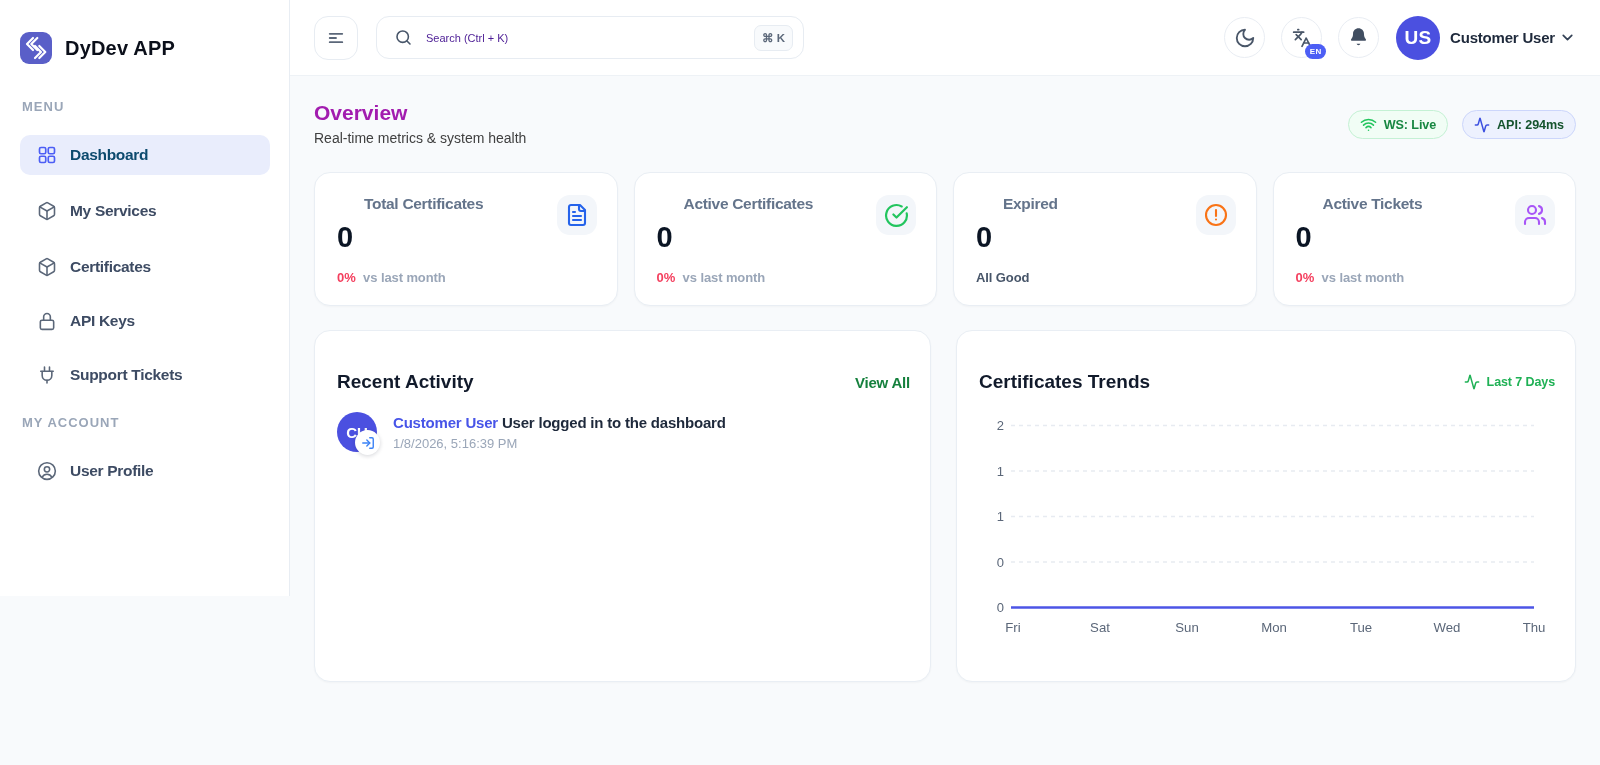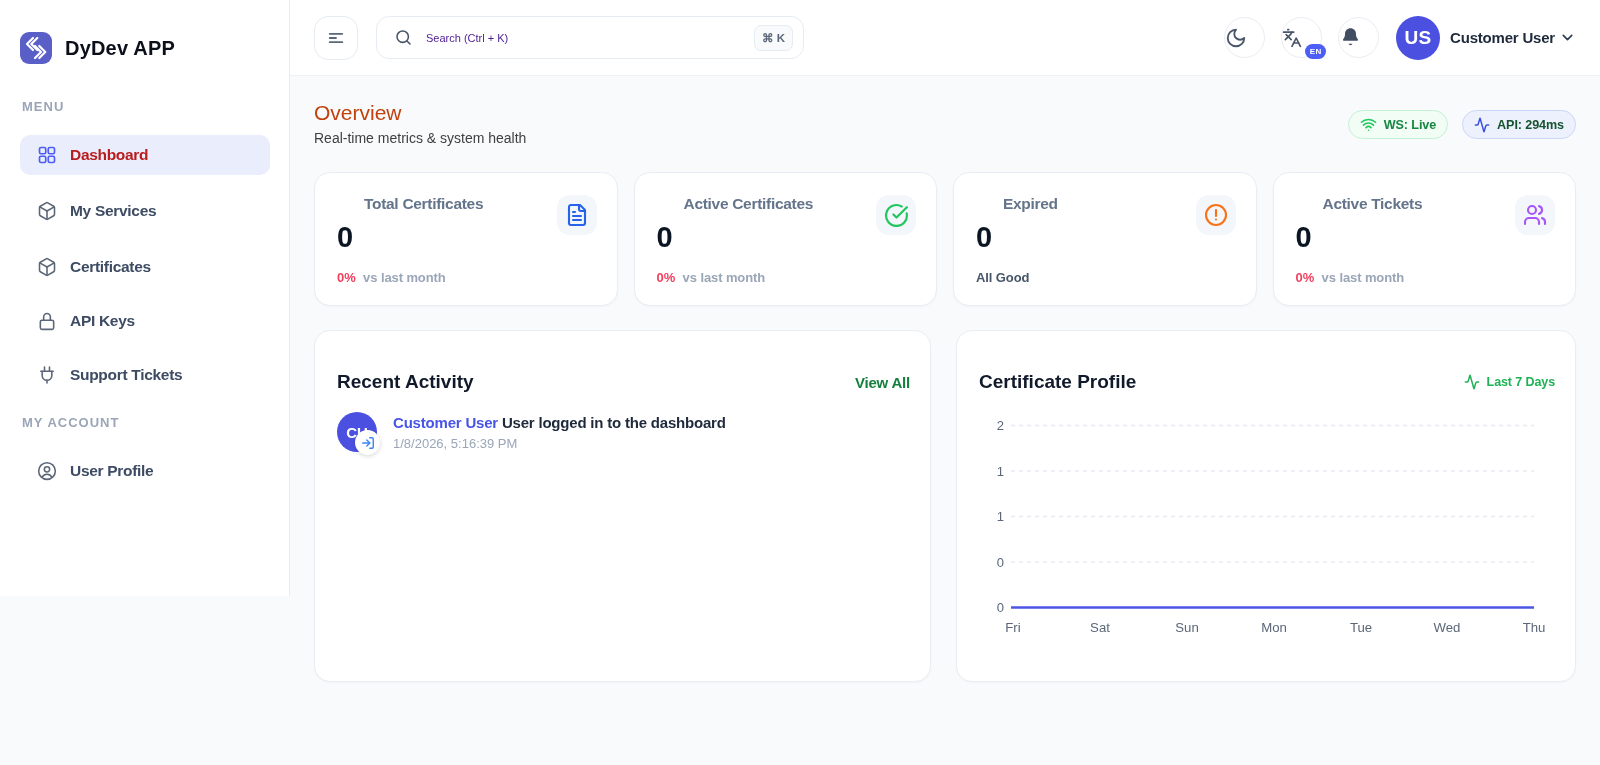--- a/index.html
+++ b/index.html
@@ -9,41 +9,41 @@
 
   
   .sidebar { width:290px; min-width:290px; height:596px; background:#fff; border-right:1px solid #e8edf3; }
   .brand { display:flex; align-items:center; gap:13px; margin:32px 0 0 20px; }
   .logo { width:32px; height:32px; border-radius:9px; background:#5a5fc8; display:flex; align-items:center; justify-content:center; }
   .brand-name { font-size:20px; font-weight:800; color:#0b0f1a; letter-spacing:.2px; }
   .side-label { margin:35px 0 0 22px; font-size:13px; font-weight:700; letter-spacing:1px; color:#9aa6b8; }
   .nav { margin:21px 20px 0; }
   .nav-item { width:250px; height:40px; border-radius:10px; display:flex; align-items:center; gap:13px; padding-left:17px; margin-bottom:16px; color:#3d4b63; font-size:15.5px; font-weight:600; letter-spacing:-0.3px; }
   .nav-item svg { stroke:#5b6779; }
-  .nav-item.active { background:#e9edfc; color:#b91c1c; }
+  .nav-item.active { background:#e9edfc; color:#0c4a6e; }
   .nav-item.active svg { stroke:#4c5ef5; }
 
   
   .main { flex:1; display:flex; flex-direction:column; }
   .topbar { height:76px; background:#fff; border-bottom:1px solid #eef2f6; display:flex; align-items:center; padding:0 24px; }
   .burger { width:44px; height:44px; border:1px solid #e7ecf2; border-radius:14px; background:#fff; display:flex; align-items:center; justify-content:center; }
   .search { margin-left:18px; width:428px; height:43px; border:1px solid #e7ecf2; border-radius:13px; background:#fff; display:flex; align-items:center; padding:0 10px 0 17px; }
   .search .ph { margin-left:13px; font-size:11px; color:#4c1d95; flex:1; }
   .kbd { height:26px; padding:0 7px; display:flex; align-items:center; border:1px solid #e7ecf2; background:#f8fafc; border-radius:7px; font-size:11.5px; color:#5b6779; font-weight:600; }
   .top-right { margin-left:auto; display:flex; align-items:center; }
-  .icbtn { width:41px; height:41px; border-radius:50%; border:1px solid #e9edf3; background:#fff; display:flex; align-items:center; justify-content:flex-start; margin-left:16px; position:relative; }
+  .icbtn { width:41px; height:41px; border-radius:50%; border:1px solid #e9edf3; background:#fff; display:flex; align-items:center; justify-content:center; margin-left:16px; position:relative; }
   .en-badge { position:absolute; right:-5px; bottom:-2px; background:#4c5ef5; color:#fff; font-size:8px; font-weight:700; padding:3px 4.5px; border-radius:8px; letter-spacing:.3px; }
   .avatar { width:44px; height:44px; border-radius:50%; background:#4b50e0; color:#fff; font-size:19px; font-weight:800; display:flex; align-items:center; justify-content:center; margin-left:17px; letter-spacing:.3px; }
   .uname { margin-left:10px; font-size:15px; font-weight:700; color:#1e293b; letter-spacing:-0.2px; }
   .chev { margin-left:4px; }
 
   
   .content { padding:23px 24px 0; }
   .page-head { margin-top:2px; display:flex; justify-content:space-between; align-items:flex-start; }
-  .page-title { font-size:21px; font-weight:400; color:#c2410c; }
+  .page-title { font-size:21px; font-weight:700; color:#a21caf; }
   .page-sub { margin-top:5px; font-size:14px; color:#404040; }
   .pills { display:flex; gap:14px; margin-top:9px; }
   .pill { height:29px; display:flex; align-items:center; gap:7px; padding:0 11px; border-radius:15px; font-size:12.6px; font-weight:700; letter-spacing:-0.1px; }
   .pill.ws { background:#f1fdf5; border:1px solid #c4f1d4; color:#178741; }
   .pill.api { background:#edf1fe; border:1px solid #ccd6fb; color:#14532d; }
 
   
   .stats { margin-top:26px; display:grid; grid-template-columns:repeat(4,1fr); gap:16px; }
   .card { background:#fff; border:1px solid #e9eef4; border-radius:16px; box-shadow:0 1px 2px rgba(15,23,42,.03); }
   .stat { height:134px; position:relative; padding:22px 22px 0; }
@@ -287,21 +287,21 @@
             </div>
             <div class="act-text">
               <div class="act-line"><span class="who">Customer User</span> User logged in to the dashboard</div>
               <div class="act-time">1/8/2026, 5:16:39 PM</div>
             </div>
           </div>
         </div>
 
         <div class="card panel">
           <div class="panel-head">
-            <div class="panel-title">Certificate Profile</div>
+            <div class="panel-title">Certificates Trends</div>
             <div class="last7">
               <svg width="16" height="16" viewBox="0 0 24 24" fill="none" stroke="#1fb155" stroke-width="2.2" stroke-linecap="round" stroke-linejoin="round">
                 <path d="M22 12h-2.48a2 2 0 0 0-1.93 1.46l-2.35 8.36a.25.25 0 0 1-.48 0L9.24 2.18a.25.25 0 0 0-.48 0l-2.35 8.36A2 2 0 0 1 4.49 12H2"></path>
               </svg>
               Last 7 Days
             </div>
           </div>
           <svg width="572" height="280" viewBox="0 0 572 280" style="position:absolute; left:24px; top:60px;">
             <g font-family="Liberation Sans, sans-serif" font-size="13" fill="#5b6779" text-anchor="end">
               <text x="23" y="39">2</text>

